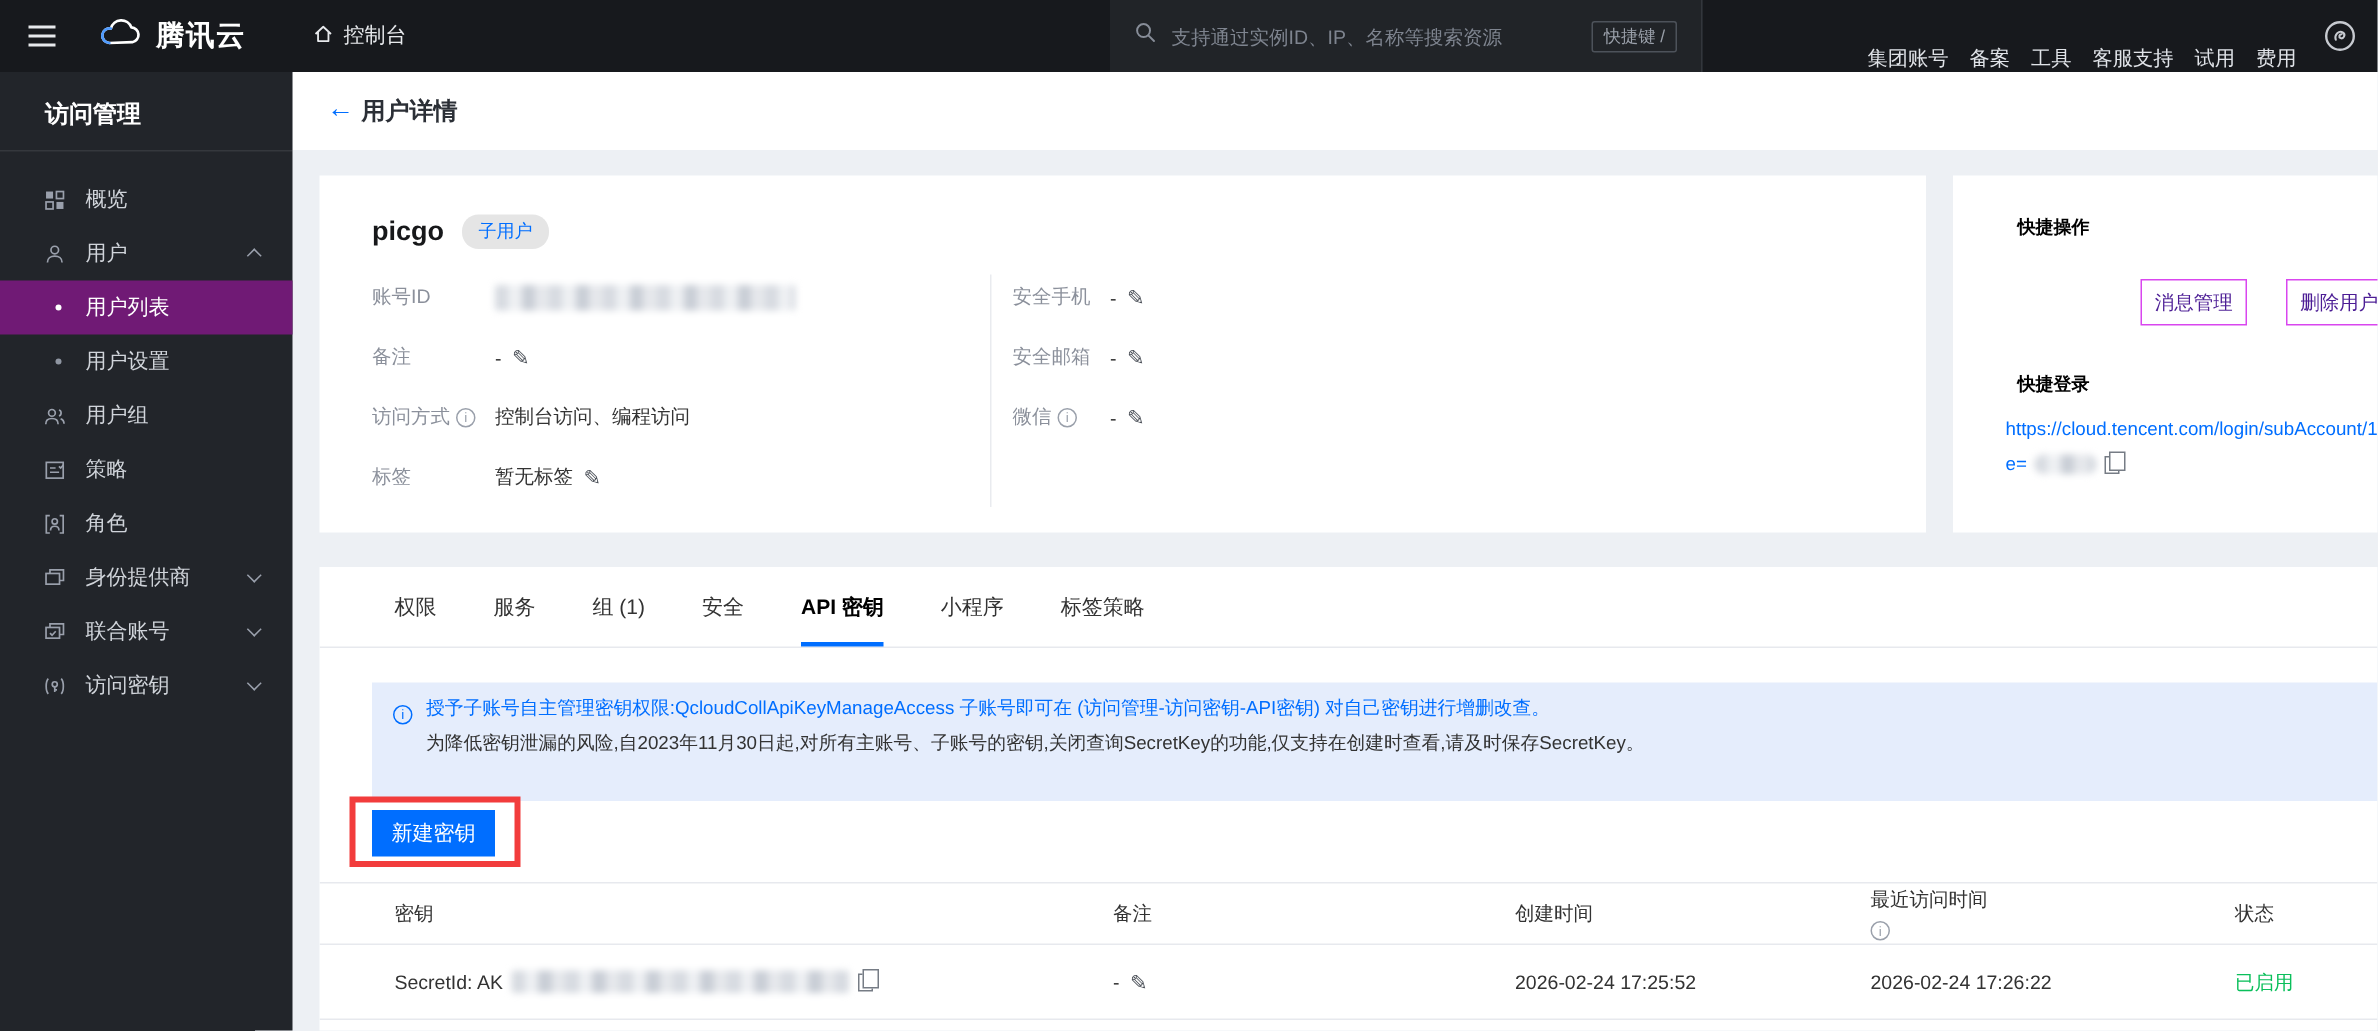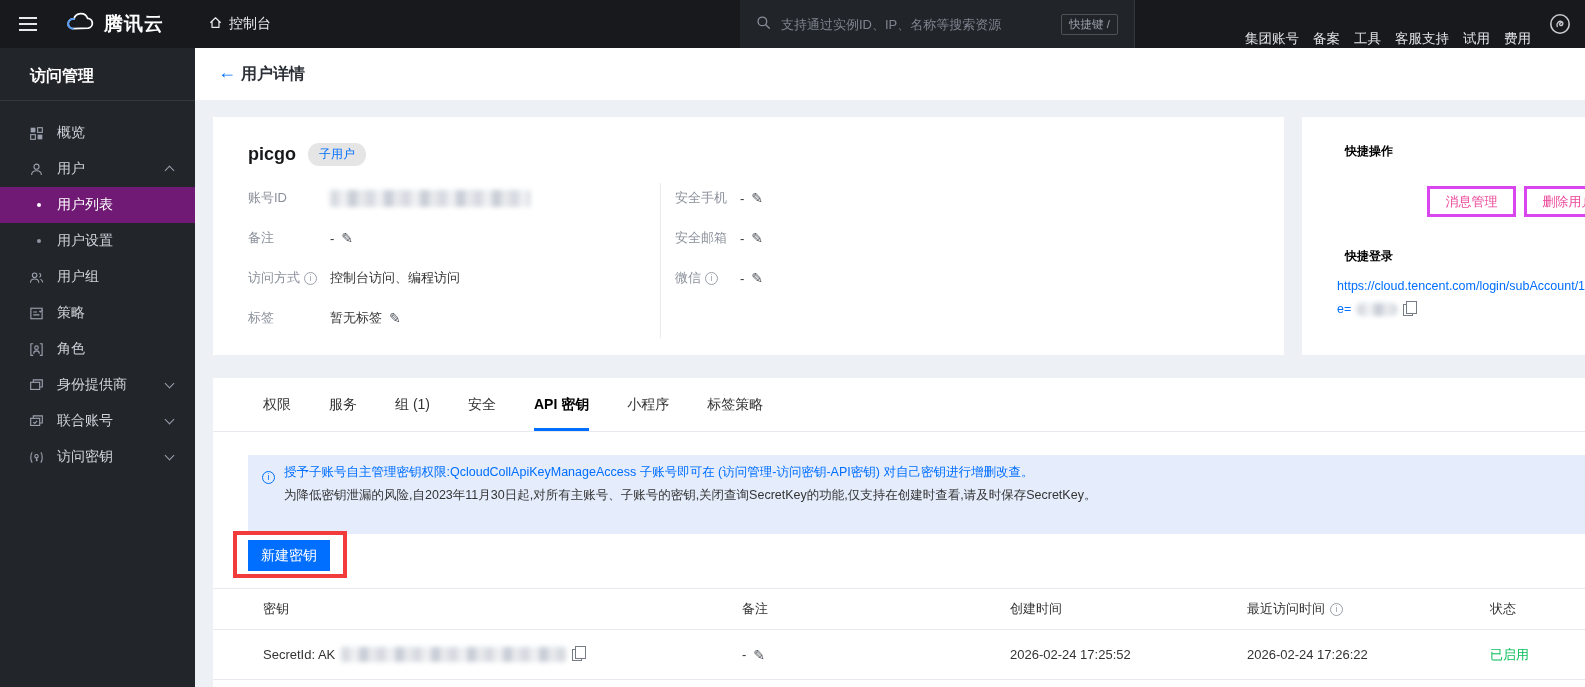--- a/index.html
+++ b/index.html
@@ -68,22 +68,22 @@
     color:#9aa0ab; font-size:9px; align-items:center; justify-content:center; font-style:normal; cursor:pointer; flex:none;}
   .info-i.blue { border-color:#006eff; color:#006eff; }
 
   .mosaic { background:repeating-linear-gradient(90deg,#d7dbe1 0 9px,#eef0f3 9px 18px,#c9ced6 18px 27px,#e6e8ec 27px 36px);
     filter:blur(2.5px); border-radius:2px; }
   .copy-ic { position:relative; display:inline-block; width:10px; height:12px; border:1px solid #767c85; background:#fff; cursor:pointer; flex:none;}
   .copy-ic::before { content:""; position:absolute; left:2px; top:-4px; width:9px; height:11px; border:1px solid #767c85; background:#fff; }
 
   
   .q-title { position:absolute; left:43px; font-size:12px; font-weight:700; color:#000000; }
-  .q-btn { position:absolute; top:69px; width:89px; height:31px; border:3px solid #d946ef; background:#fff;
-    color:#ec4899; font-size:13px; display:flex; align-items:center; justify-content:center; cursor:pointer; white-space:nowrap; }
+  .q-btn { position:absolute; top:69px; width:71px; height:31px; border:1px solid #d946ef; background:#fff;
+    color:#4c1d95; font-size:13px; display:flex; align-items:center; justify-content:center; cursor:pointer; white-space:nowrap; }
   .q-link { position:absolute; left:35px; top:158px; right:0; font-size:12.5px; color:#006eff; line-height:23px; cursor:pointer; }
   .q-link .l1 { white-space:nowrap; overflow:hidden; }
   .q-link .l2 { display:flex; align-items:center; gap:5px; }
 
   
   #tabsrow { position:absolute; left:0; right:0; top:0; height:54px; border-bottom:1px solid #e7e9ee;
     display:flex; align-items:stretch; padding-left:50px; gap:38px; }
   .tab { position:relative; display:flex; align-items:center; font-size:14px; color:#333; cursor:pointer; white-space:nowrap; }
   .tab.active { color:#000; font-weight:700; }
   .tab.active::after { content:""; position:absolute; left:0; right:0; bottom:0; height:3px; background:#006eff; }
@@ -98,21 +98,21 @@
     color:#fff; font-size:14px; cursor:pointer; font-family:inherit; }
   #red-box { position:absolute; left:20px; top:153px; width:114px; height:47px; border:4px solid #f23c3c; z-index:6; pointer-events:none; }
 
   #keytable { position:absolute; left:0; right:0; top:210px; }
   .thead { display:flex; align-items:center; height:42px; border-top:1px solid #e7e9ee; border-bottom:1px solid #e7e9ee;
     padding-left:50px; font-size:13px; color:#333; }
   .trow { display:flex; align-items:center; height:50px; border-bottom:1px solid #e7e9ee; padding-left:50px; font-size:13px; color:#333; }
   .c1 { width:479px; display:flex; align-items:center; gap:6px; }
   .c2 { width:268px; display:flex; align-items:center; gap:7px; }
   .c3 { width:237px; }
-  .c4 { width:243px; display:flex; align-items:center; gap:5px; }
+  .c4 { width:243px; display:flex; gap:5px;flex-direction:column; }
   .c5 { flex:1; }
   .status-on { color:#0abf5b; }
 </style>
 </head>
 <body>
 
 <div id="topbar">
   <div class="tb-left">
     <div id="hamburger">
         <i></i>

